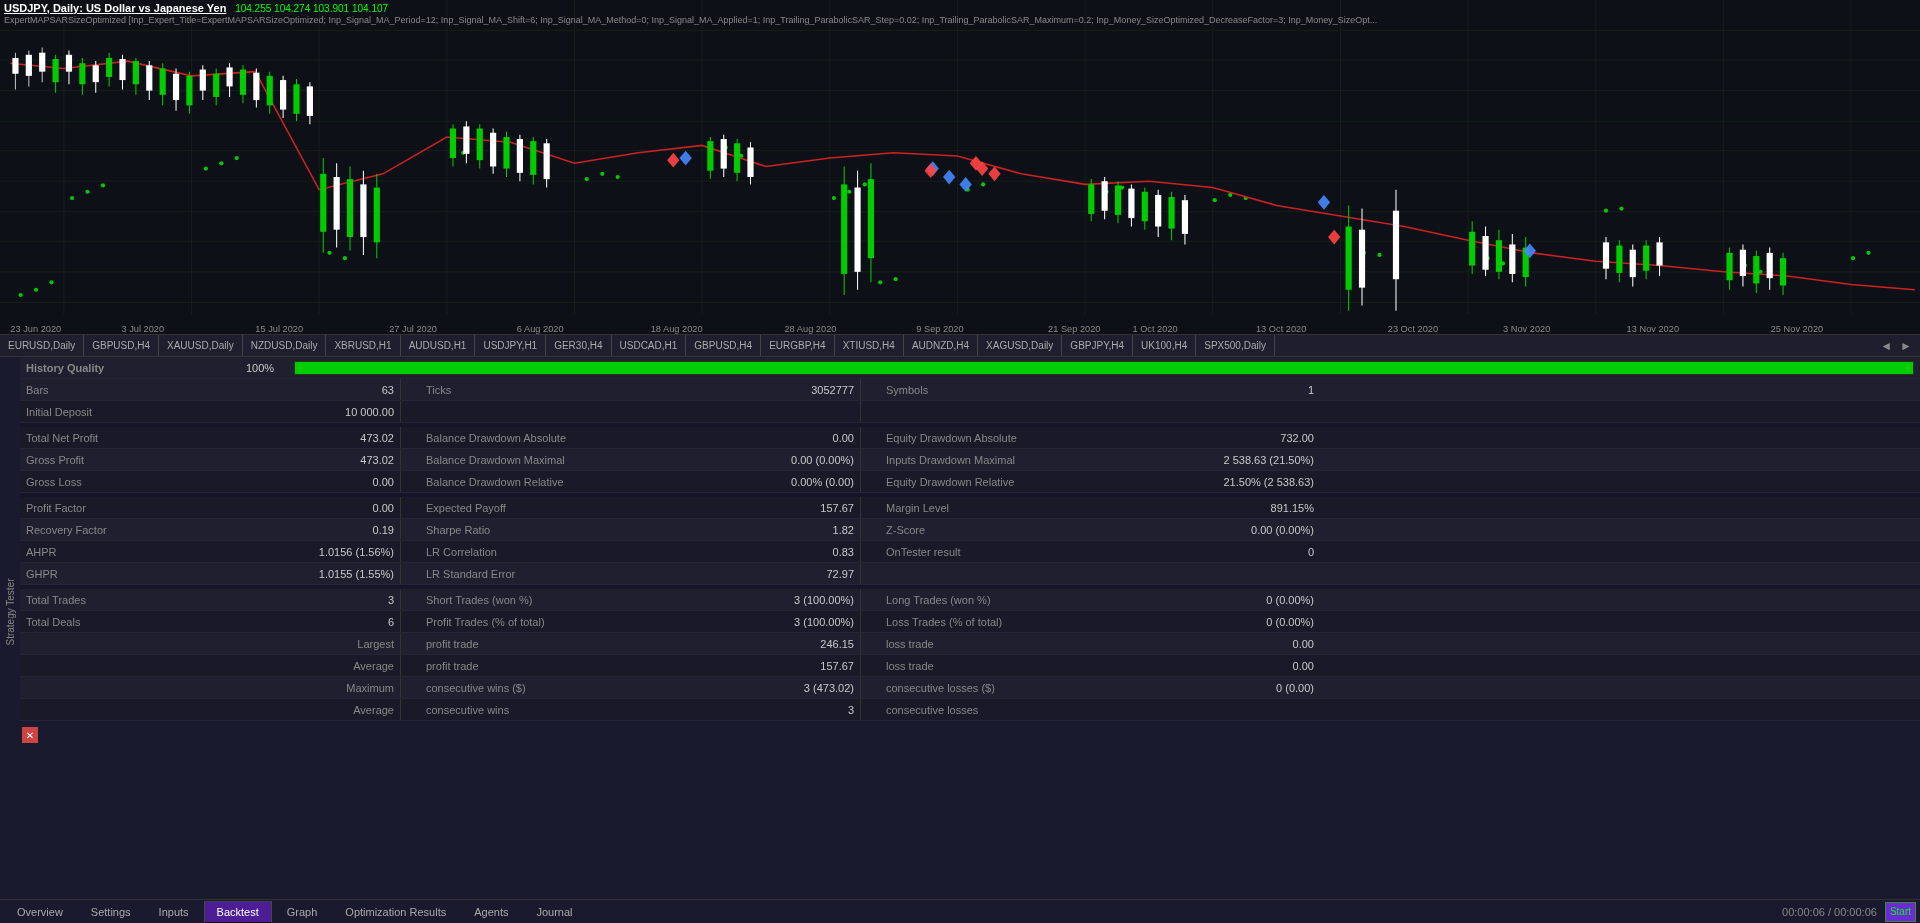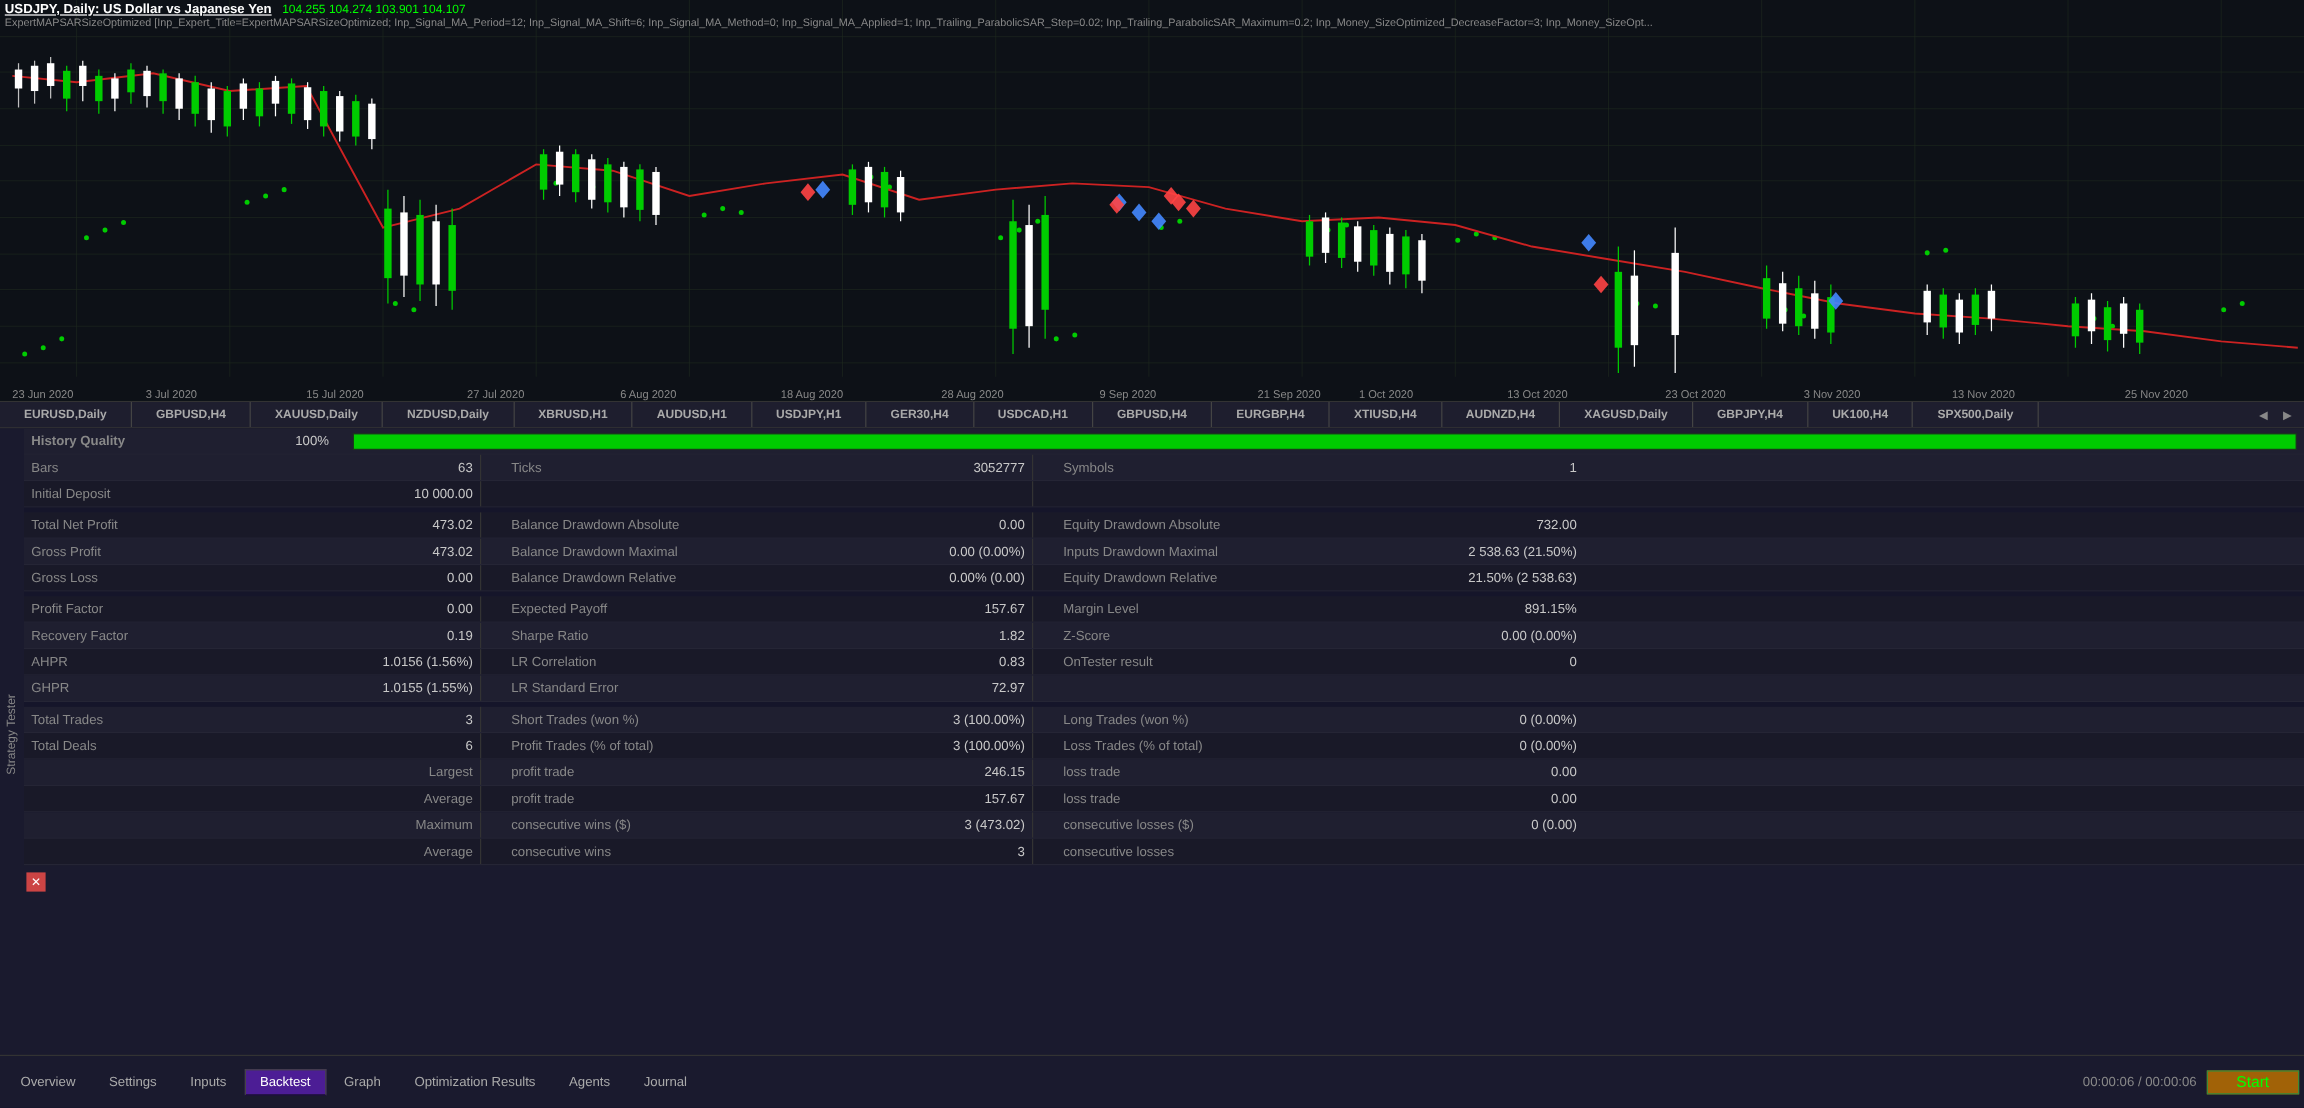--- a/index.html
+++ b/index.html
@@ -43,30 +43,29 @@
       height: 22px;
       background: #1e1e2e;
       border-bottom: 1px solid #333;
       display: flex;
       align-items: center;
       overflow-x: auto;
       white-space: nowrap;
     }
     
     .chart-tab {
-      padding: 2px 20px;
+      padding: 2px 8px;
       border-right: 1px solid #444;
       cursor: pointer;
       font-size: 10px;
       color: #aaa;
       height: 100%;
       display: flex;
       align-items: center;
       flex-shrink: 0;
-      font-weight: bold;
     }
     
     .chart-tab-nav {
       margin-left: auto;
       display: flex;
       padding: 0 4px;
     }
     
     .chart-tab-nav-btn {
       color: #888;
@@ -101,21 +100,21 @@
     #tester-main {
       flex: 1;
       display: flex;
       flex-direction: column;
       margin-left: 20px;
       overflow: hidden;
     }
     
     
     #bottom-tabs {
-      height: 44px;
+      height: 24px;
       background: #1a1a2e;
       border-top: 1px solid #333;
       display: flex;
       align-items: center;
       padding: 0 4px;
     }
     
     .bottom-tab {
       padding: 4px 12px;
       cursor: pointer;
@@ -136,26 +135,26 @@
     }
     
     .bottom-tab-right {
       margin-left: auto;
       display: flex;
       align-items: center;
       gap: 8px;
     }
     
     .start-btn {
-      background: #a16207;
+      background: #6d28d9;
       color: #00ff00;
       border: 1px solid #3a8a3a;
-      padding: 2px 24px;
+      padding: 2px 4px;
       cursor: pointer;
-      font-size: 13px;
+      font-size: 10px;
       height: 20px;
       display: flex;
       align-items: center;
     }
     
     .timer-display {
       color: #888;
       font-size: 11px;
     }
     

